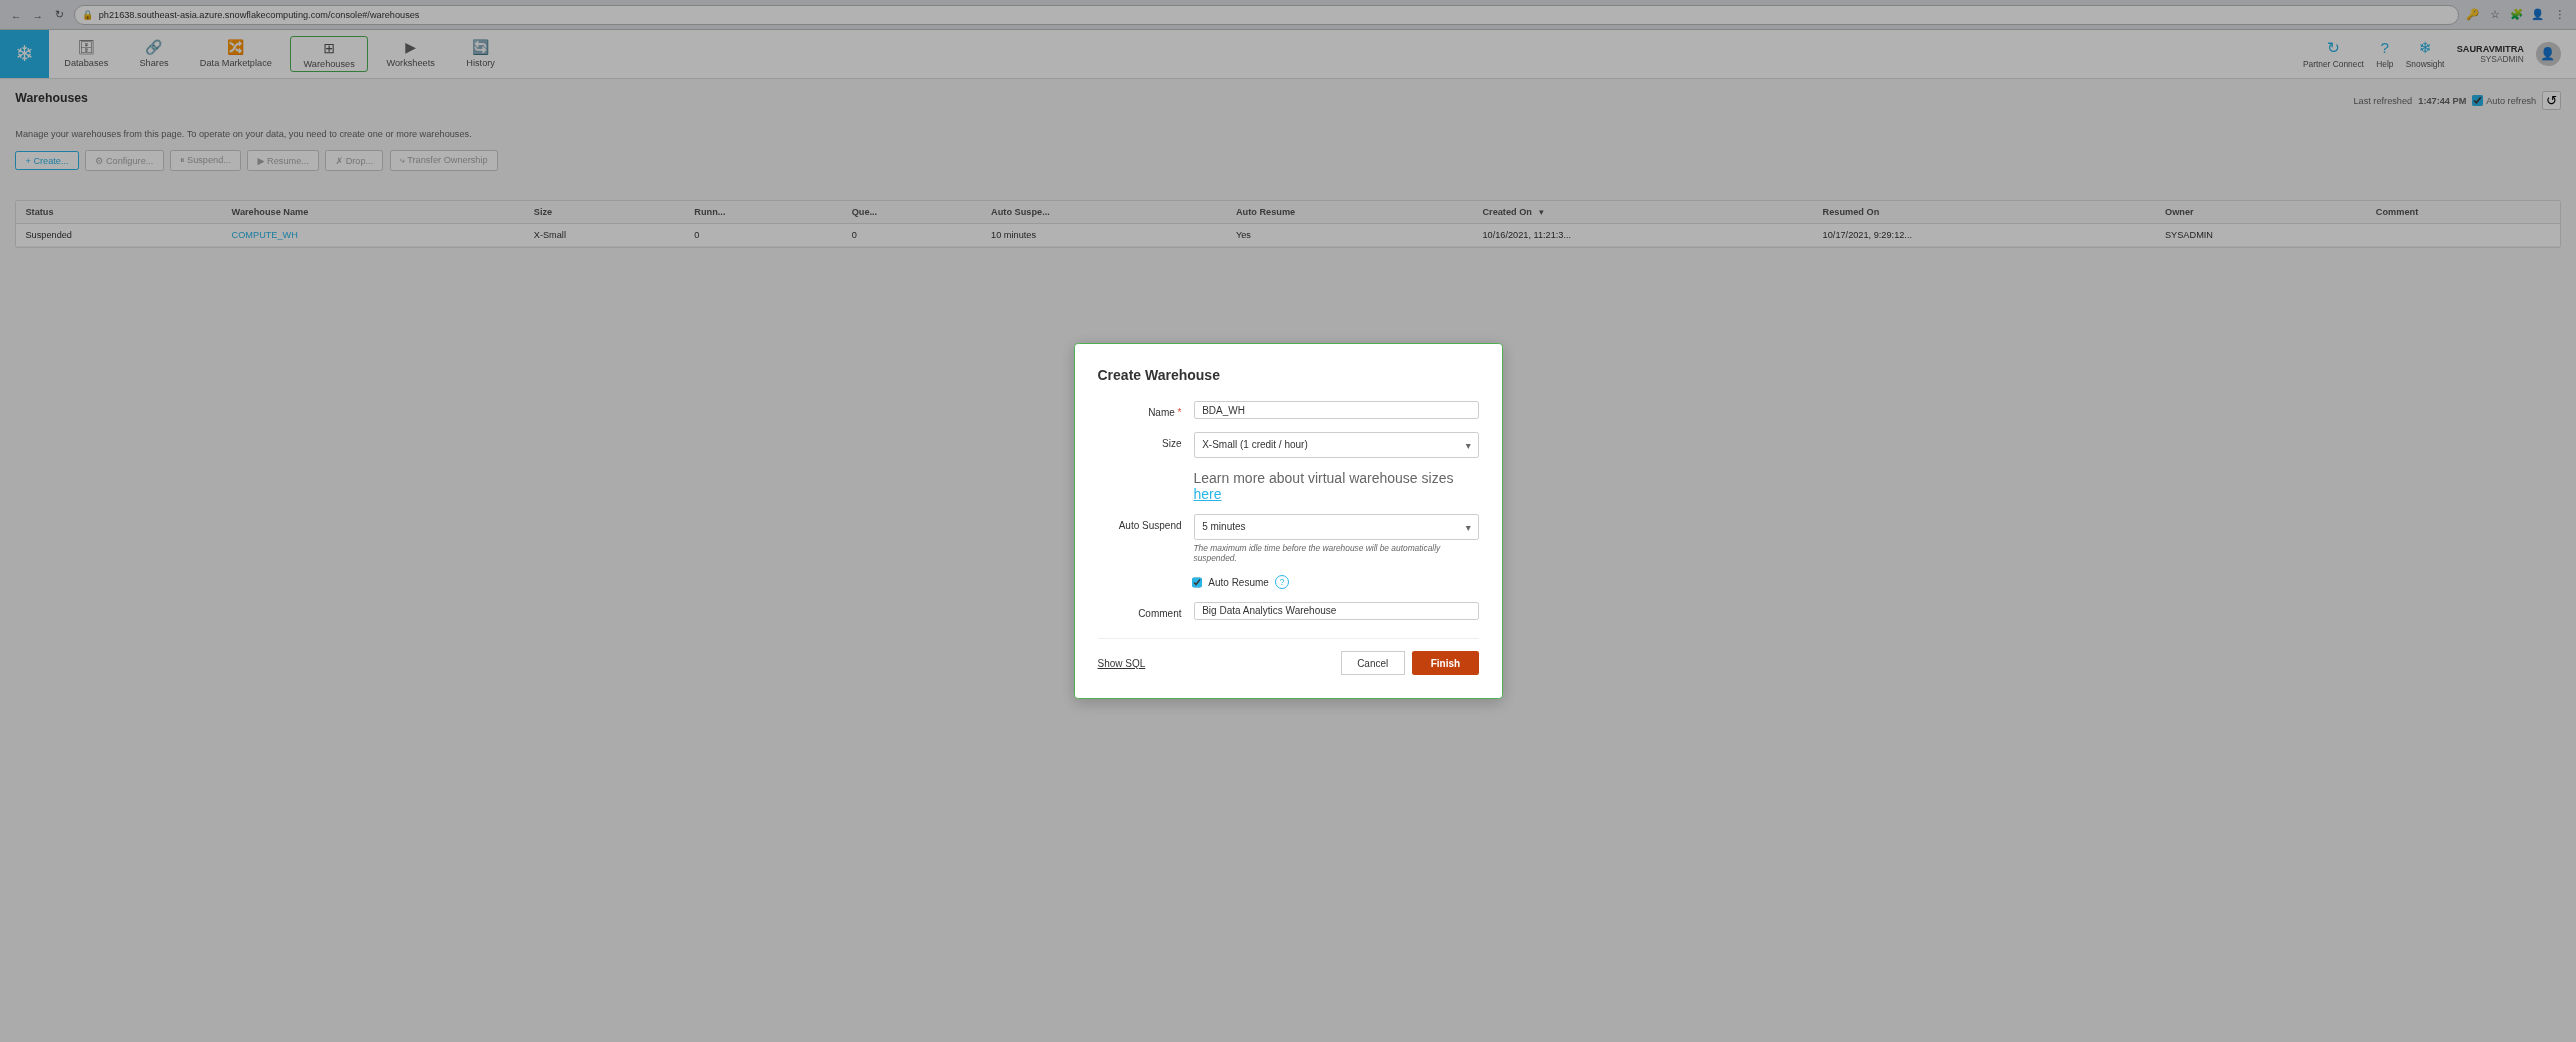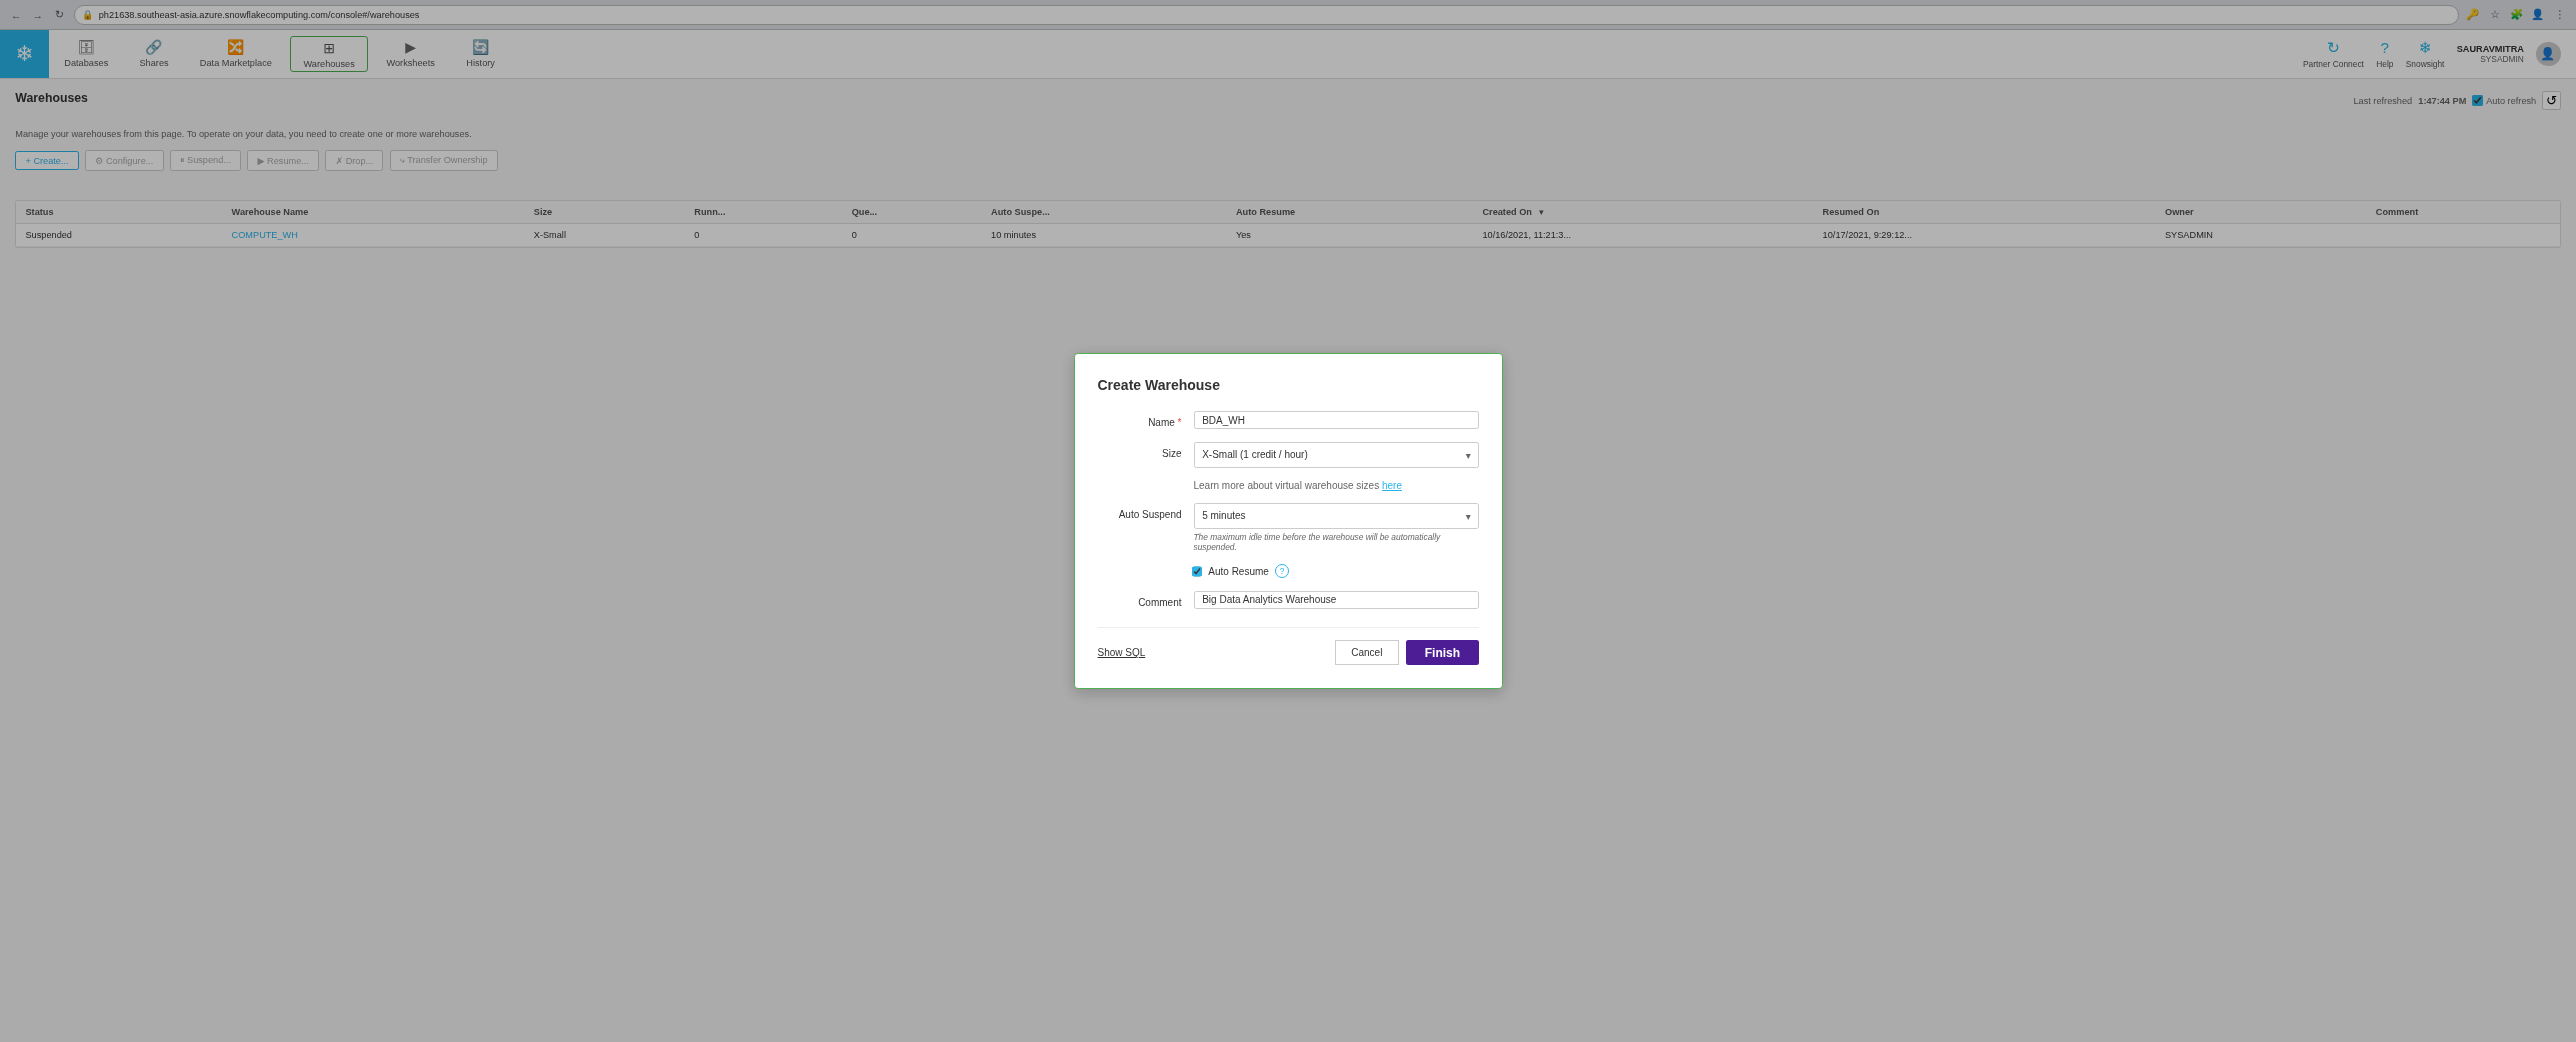--- a/index.html
+++ b/index.html
@@ -61,31 +61,31 @@
     .modal { background: white; border-radius: 4.6px; width: 429px; padding: 23px; box-shadow: 0 3.1px 15.3px rgba(0,0,0,0.2); border: 1.5px solid #4caf50; }
     .modal-title { font-size: 14px; font-weight: bold; color: #333; margin-bottom: 18.4px; }
     .form-row { display: flex; align-items: flex-start; margin-bottom: 12.3px; gap: 12px; }
     .form-label { width: 84px; text-align: right; padding-top: 6.1px; font-size: 10px; color: #333; flex-shrink: 0; }
     .form-label .required { color: #e74c3c; }
     .form-control { flex: 1; }
     .form-input { width: 100%; height: 18px; border: 0.8px solid #ccc; border-radius: 2.3px; padding: 0 7.7px; font-size: 10px; color: #333; outline: none; }
     .select-wrapper { position: relative; }
     .select-wrapper::after { content: '▾'; position: absolute; right: 7.7px; top: 50%; transform: translateY(-50%); pointer-events: none; color: #666; }
     .select-wrapper select { width: 100%; height: 26px; border: 0.8px solid #ccc; border-radius: 2.3px; padding: 0 7.7px; font-size: 10px; color: #333; background: white; appearance: none; outline: none; cursor: pointer; }
-    .hint-text { font-size: 10px; color: #666; margin-top: 12px; }
+    .hint-text { font-size: 14px; color: #666; margin-top: 12px; }
     .hint-text a { color: #29b5e8; }
     .suspend-hint { font-size: 8.4px; color: #666; margin-top: 3.1px; font-style: italic; }
     .auto-resume-row { display: flex; align-items: center; gap: 6.1px; margin: 6.1px 0 12.3px 94px; }
     .checkbox-blue { accent-color: #29b5e8; width: 10.7px; height: 10.7px; }
     .help-icon { width: 14px; height: 14px; border-radius: 50%; border: 0.8px solid #29b5e8; color: #29b5e8; font-size: 8.4px; display: flex; align-items: center; justify-content: center; cursor: pointer; }
     .modal-footer { display: flex; align-items: center; justify-content: space-between; margin-top: 18.4px; padding-top: 12.3px; border-top: 0.8px solid #eee; gap: 7px; }
     .show-sql-link { font-size: 10px; color: #333; text-decoration: underline; cursor: pointer; }
     .modal-actions { display: flex; gap: 7.7px; }
     .btn-cancel { padding: 5.4px 15.3px; border: 0.8px solid #ccc; border-radius: 0; background: white; font-size: 10px; cursor: pointer; color: #333; }
-    .btn-finish { padding: 5.4px 18.4px; border: none; border-radius: 2.3px; background: #4c1d95; font-size: 12px; cursor: pointer; color: white; font-weight: bold; }
+    .btn-finish { padding: 5.4px 18.4px; border: none; border-radius: 2.3px; background: #c2410c; font-size: 10px; cursor: pointer; color: white; font-weight: bold; }
   </style>
 </head>
 <body>
 
 <div class="browser-chrome">
   <div class="browser-controls">
     <button class="browser-btn">←</button>
     <button class="browser-btn">→</button>
     <button class="browser-btn">↻</button>
   </div>

